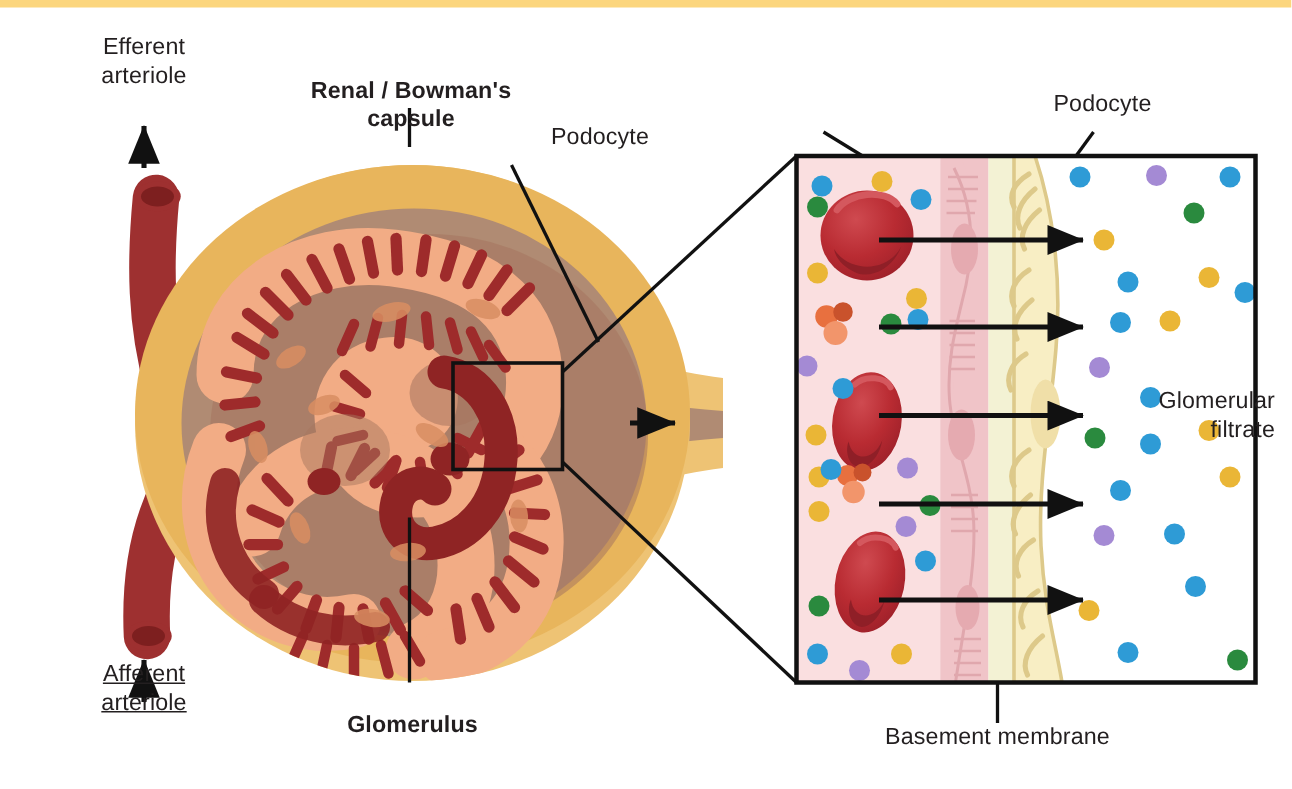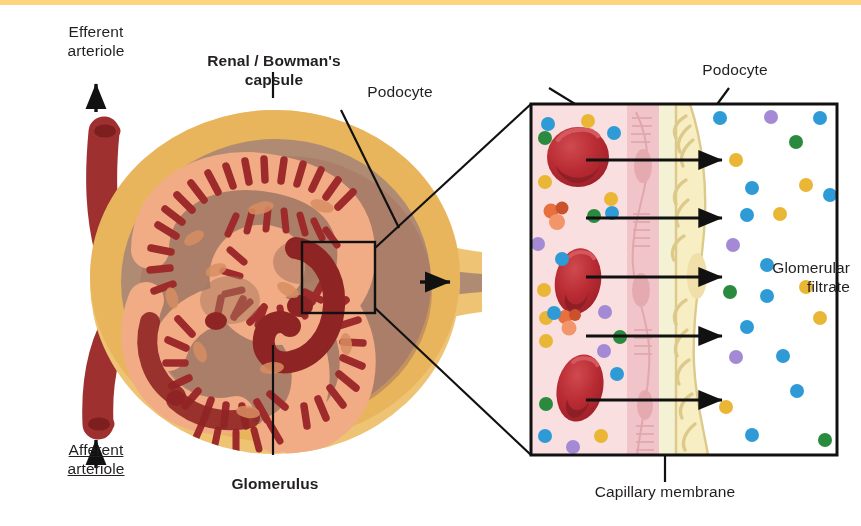--- a/index.html
+++ b/index.html
@@ -375,15 +375,15 @@
 arteriole</div>
 
   <div class="lbl bold" style="left:205px;top:455px;width:140px;">Glomerulus</div>
 
 
   <div class="lbl" style="left:680px;top:60px;width:110px;">Podocyte</div>
 
   <div class="lbl" style="left:710px;top:258px;width:140px;text-align:right;">Glomerular
 filtrate</div>
 
-  <div class="lbl" style="left:549px;top:482px;width:232px;">Capillary membrane</div>
+  <div class="lbl" style="left:549px;top:482px;width:232px;">Basement membrane</div>
 
 </div>
 
 </body></html>

